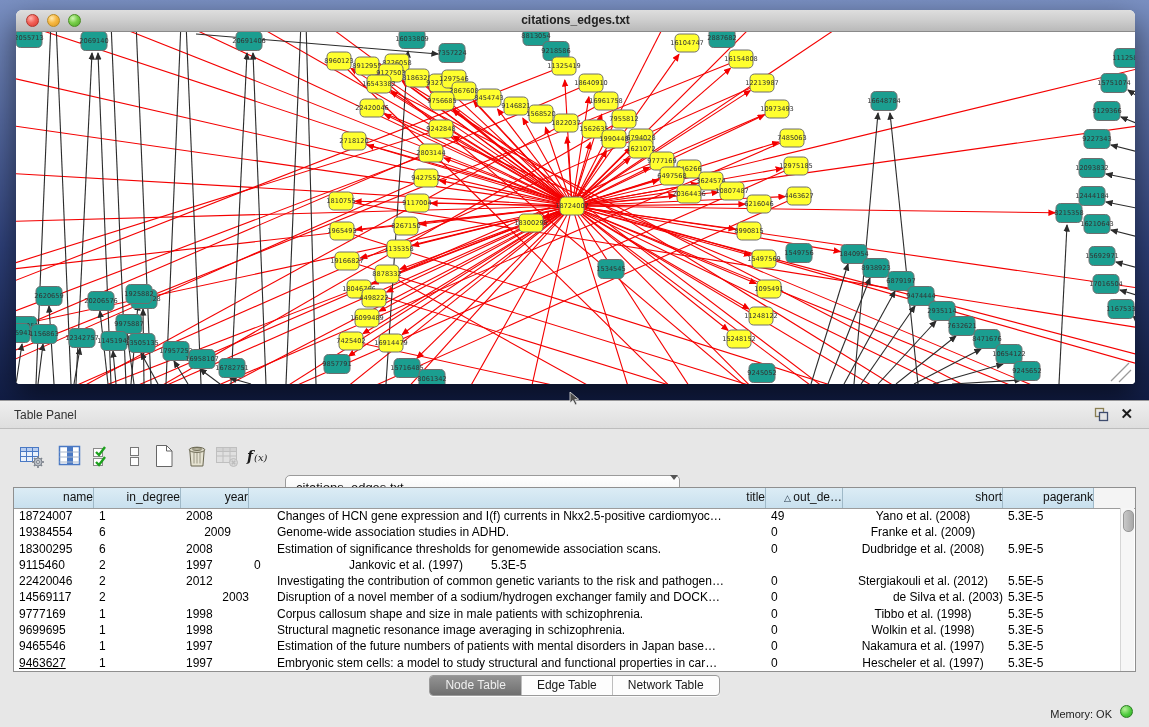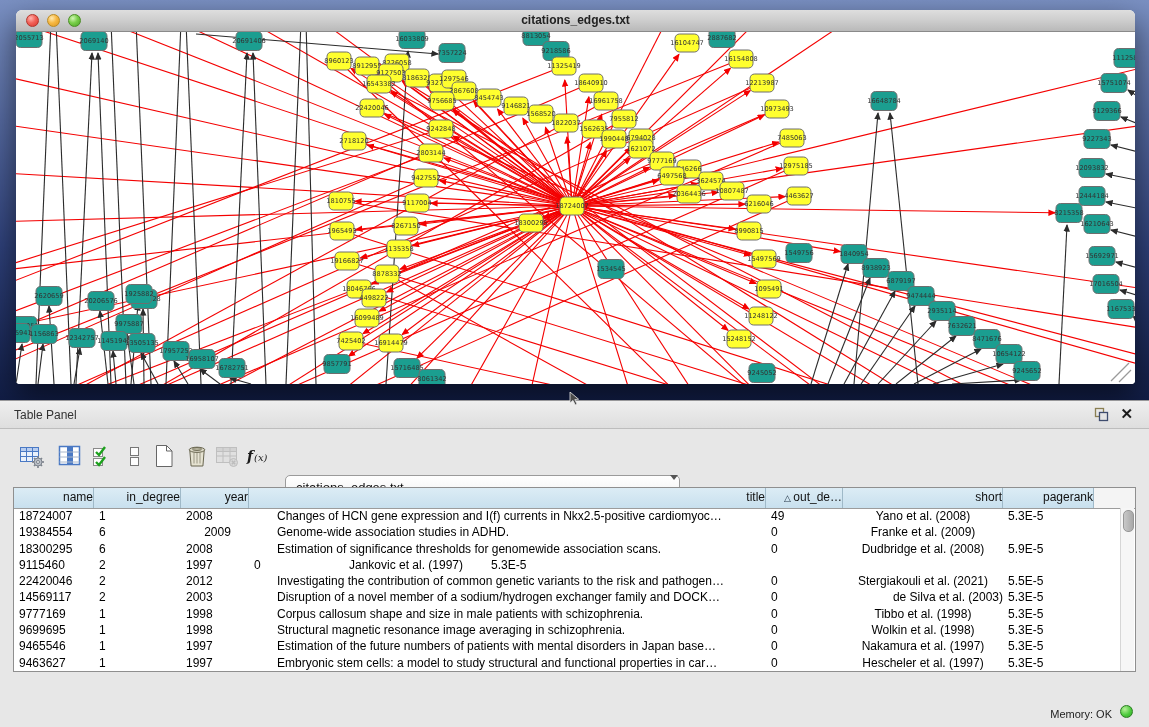--- a/index.html
+++ b/index.html
@@ -616,27 +616,27 @@
             <div class="tcell" style="width: 77px;">0</div>
             <div class="tcell center" style="width: 160px;">Jankovic et al. (1997)</div>
             <div class="tcell" style="width: 91px;">5.3E-5</div>
           </div>
           <div class="trow">
             <div class="tcell" style="width: 80px;">22420046</div>
             <div class="tcell" style="width: 87px;">2</div>
             <div class="tcell" style="width: 68px;">2012</div>
             <div class="tcell title-col" style="width: 517px;">Investigating the contribution of common genetic variants to the risk and pathogen…</div>
             <div class="tcell" style="width: 77px;">0</div>
-            <div class="tcell center" style="width: 160px;">Stergiakouli et al. (2021)</div>
+            <div class="tcell center" style="width: 160px;">Stergiakouli et al. (2012)</div>
             <div class="tcell" style="width: 91px;">5.5E-5</div>
           </div>
           <div class="trow">
             <div class="tcell" style="width: 80px;">14569117</div>
             <div class="tcell" style="width: 87px;">2</div>
-            <div class="tcell" style="width: 68px;">2003</div>
+            <div class="tcell" style="width: 68px; text-align: right;">2003</div>
             <div class="tcell title-col" style="width: 517px;">Disruption of a novel member of a sodium/hydrogen exchanger family and DOCK…</div>
             <div class="tcell" style="width: 77px;">0</div>
             <div class="tcell center" style="width: 160px; text-align: right;">de Silva et al. (2003)</div>
             <div class="tcell" style="width: 91px;">5.3E-5</div>
           </div>
           <div class="trow">
             <div class="tcell" style="width: 80px;">9777169</div>
             <div class="tcell" style="width: 87px;">1</div>
             <div class="tcell" style="width: 68px;">1998</div>
             <div class="tcell title-col" style="width: 517px;">Corpus callosum shape and size in male patients with schizophrenia.</div>
@@ -656,32 +656,39 @@
           <div class="trow">
             <div class="tcell" style="width: 80px;">9465546</div>
             <div class="tcell" style="width: 87px;">1</div>
             <div class="tcell" style="width: 68px;">1997</div>
             <div class="tcell title-col" style="width: 517px;">Estimation of the future numbers of patients with mental disorders in Japan base…</div>
             <div class="tcell" style="width: 77px;">0</div>
             <div class="tcell center" style="width: 160px;">Nakamura et al. (1997)</div>
             <div class="tcell" style="width: 91px;">5.3E-5</div>
           </div>
           <div class="trow">
-            <div class="tcell" style="width: 80px;">9463627</div>
+            <div class="tcell" style="width: 80px; text-decoration: underline;">9463627</div>
             <div class="tcell" style="width: 87px;">1</div>
             <div class="tcell" style="width: 68px;">1997</div>
             <div class="tcell title-col" style="width: 517px;">Embryonic stem cells: a model to study structural and functional properties in car…</div>
             <div class="tcell" style="width: 77px;">0</div>
             <div class="tcell center" style="width: 160px;">Hescheler et al. (1997)</div>
             <div class="tcell" style="width: 91px;">5.3E-5</div>
           </div>
         </div>
       <div id="vscroll">
         <div id="vthumb"></div>
       </div>
     </div>
 
+    <div id="tabs-wrap">
+      <div id="tabs">
+          <div class="tab active">Node Table</div>
+          <div class="tab">Edge Table</div>
+          <div class="tab">Network Table</div>
+        </div>
+    </div>
 
     <span id="status-memory">Memory: OK</span>
     <span id="memory-dot"></span>
   </div>
 
 </div>
 
 </body></html>

